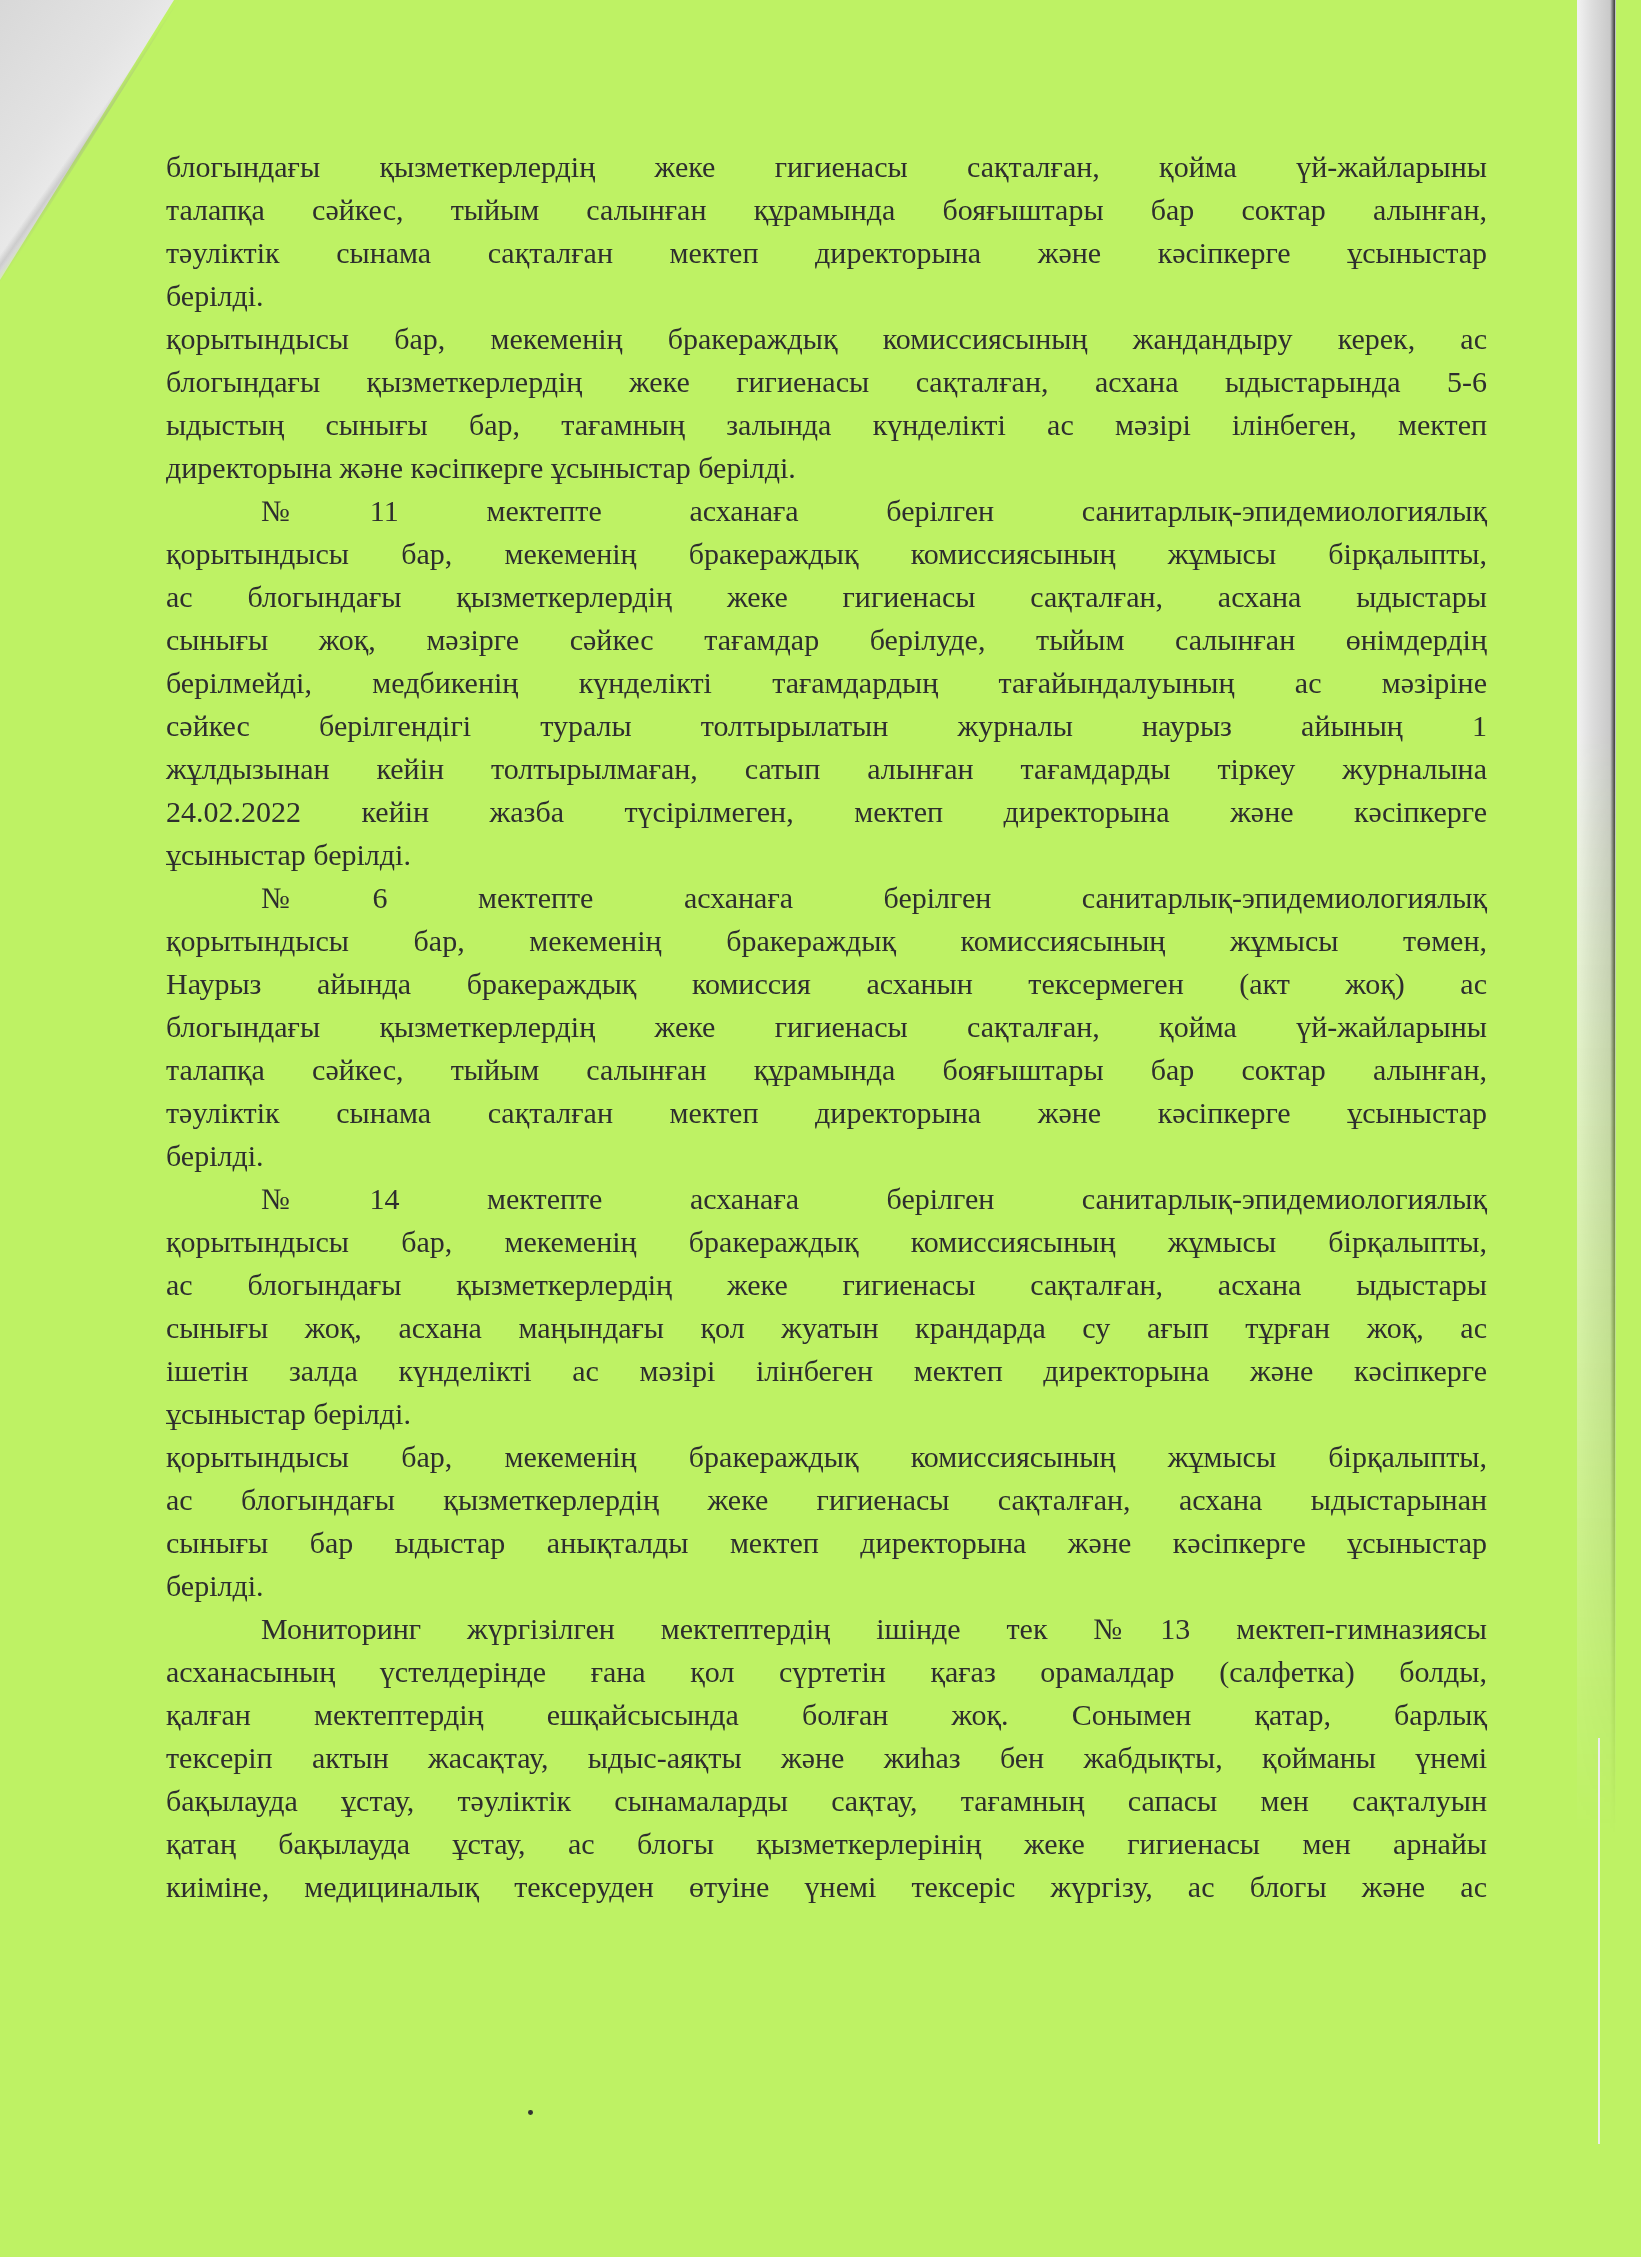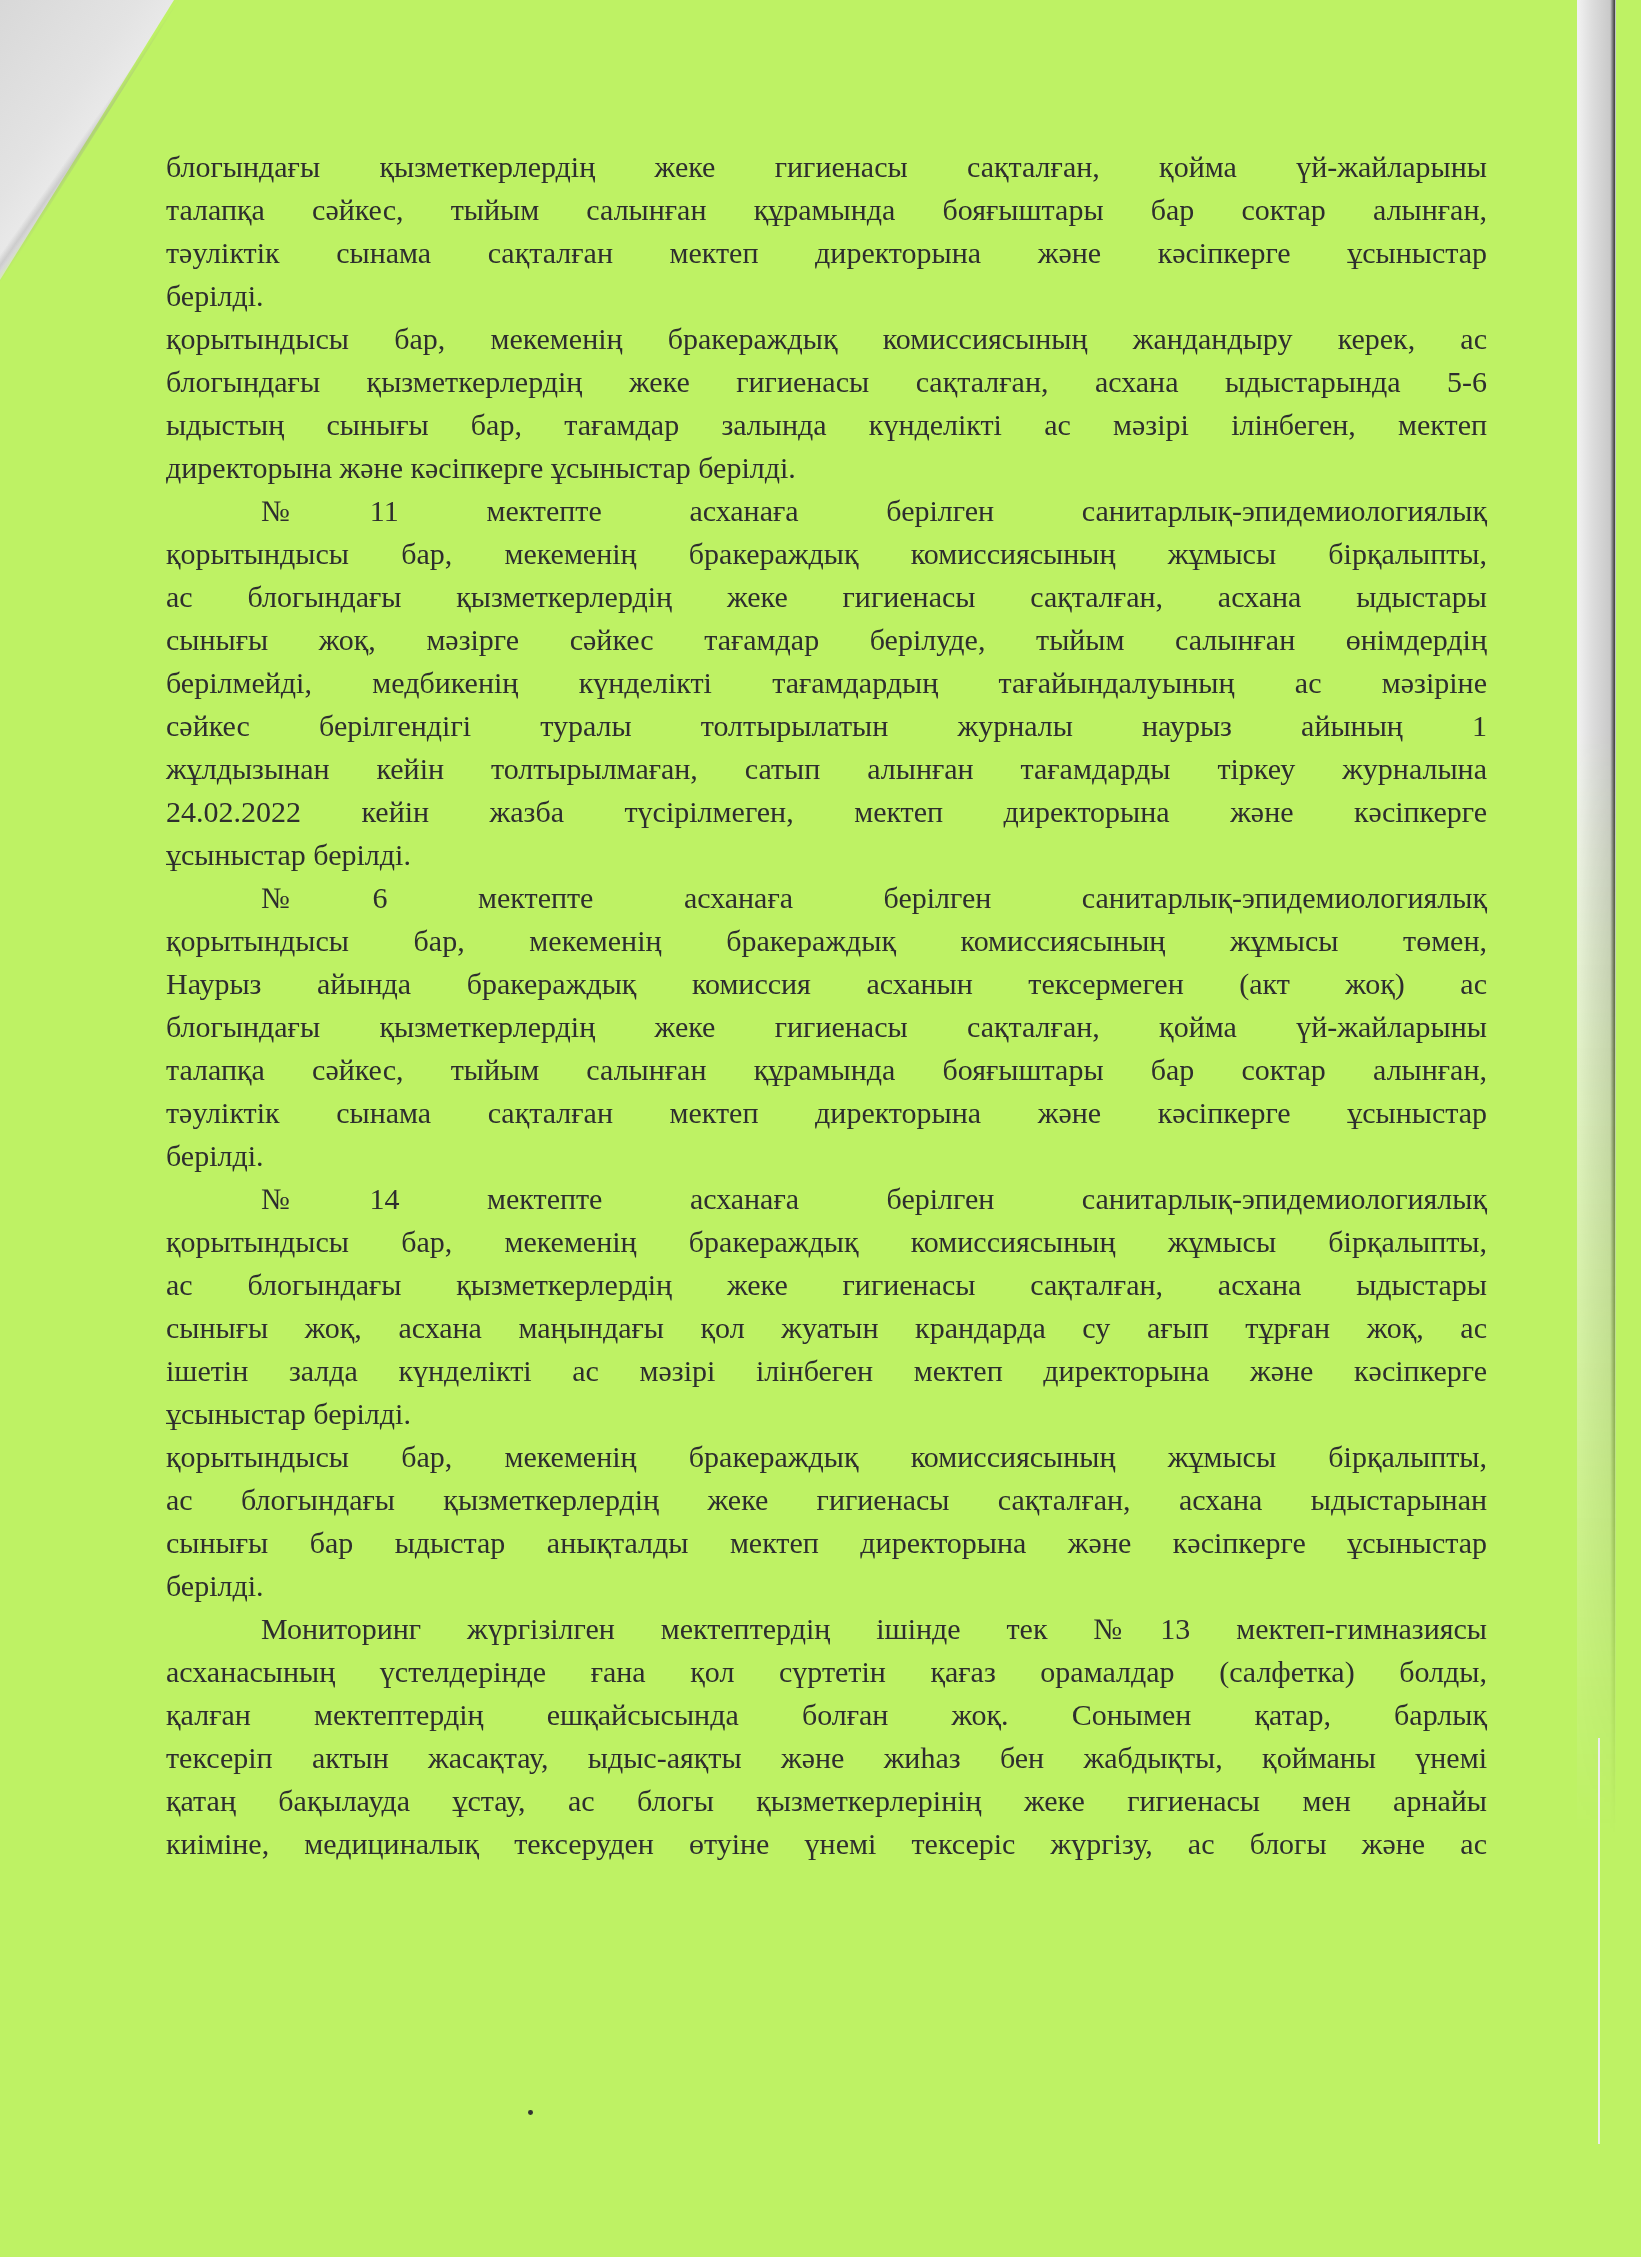--- a/index.html
+++ b/index.html
@@ -99,21 +99,21 @@
     <div>
       <span class="line">блогындағы қызметкерлердің жеке гигиенасы сақталған, қойма үй-жайларыны</span>
       <span class="line">талапқа сәйкес, тыйым салынған құрамында бояғыштары бар соктар алынған,</span>
       <span class="line">тәуліктік сынама сақталған мектеп директорына және кәсіпкерге ұсыныстар</span>
       <span class="line last">берілді.</span>
     </div>
 
     <div>
       <span class="line">қорытындысы бар, мекеменің бракераждық комиссиясының жандандыру керек, ас</span>
       <span class="line">блогындағы қызметкерлердің жеке гигиенасы сақталған, асхана ыдыстарында 5-6</span>
-      <span class="line">ыдыстың сынығы бар, тағамдар залында күнделікті ас мәзірі ілінбеген,  мектеп</span>
+      <span class="line">ыдыстың сынығы бар, тағамның залында күнделікті ас мәзірі ілінбеген,  мектеп</span>
       <span class="line last">директорына және кәсіпкерге ұсыныстар берілді.</span>
     </div>
 
     <div>
       <span class="line indent">№11 мектепте асханаға берілген санитарлық-эпидемиологиялық</span>
       <span class="line">қорытындысы бар, мекеменің бракераждық комиссиясының жұмысы бірқалыпты,</span>
       <span class="line">ас блогындағы қызметкерлердің жеке гигиенасы сақталған, асхана ыдыстары</span>
       <span class="line">сынығы жоқ, мәзірге сәйкес тағамдар берілуде, тыйым салынған өнімдердің</span>
       <span class="line">берілмейді, медбикенің күнделікті тағамдардың тағайындалуының ас мәзіріне</span>
       <span class="line">сәйкес берілгендігі туралы толтырылатын журналы наурыз айының 1</span>
@@ -146,20 +146,21 @@
       <span class="line">ас блогындағы қызметкерлердің жеке гигиенасы сақталған, асхана ыдыстарынан</span>
       <span class="line">сынығы бар ыдыстар анықталды мектеп  директорына және кәсіпкерге ұсыныстар</span>
       <span class="line last">берілді.</span>
     </div>
 
     <div>
       <span class="line indent">Мониторинг жүргізілген мектептердің ішінде тек №13 мектеп-гимназиясы</span>
       <span class="line">асханасының үстелдерінде ғана қол сүртетін қағаз орамалдар (салфетка) болды,</span>
       <span class="line">қалған мектептердің ешқайсысында болған жоқ.  Сонымен қатар, барлық</span>
       <span class="line">тексеріп актын жасақтау, ыдыс-аяқты және жиһаз бен жабдықты, қойманы үнемі</span>
+      <span class="line">бақылауда ұстау, тәуліктік сынамаларды сақтау, тағамның сапасы мен сақталуын</span>
       <span class="line">қатаң бақылауда ұстау, ас блогы қызметкерлерінің жеке гигиенасы мен арнайы</span>
       <span class="line">киіміне, медициналық тексеруден өтуіне үнемі тексеріс жүргізу, ас блогы және ас</span>
     </div>
   </div>
 
   <div class="dot"></div>
 </div>
 
 
 </body></html>

